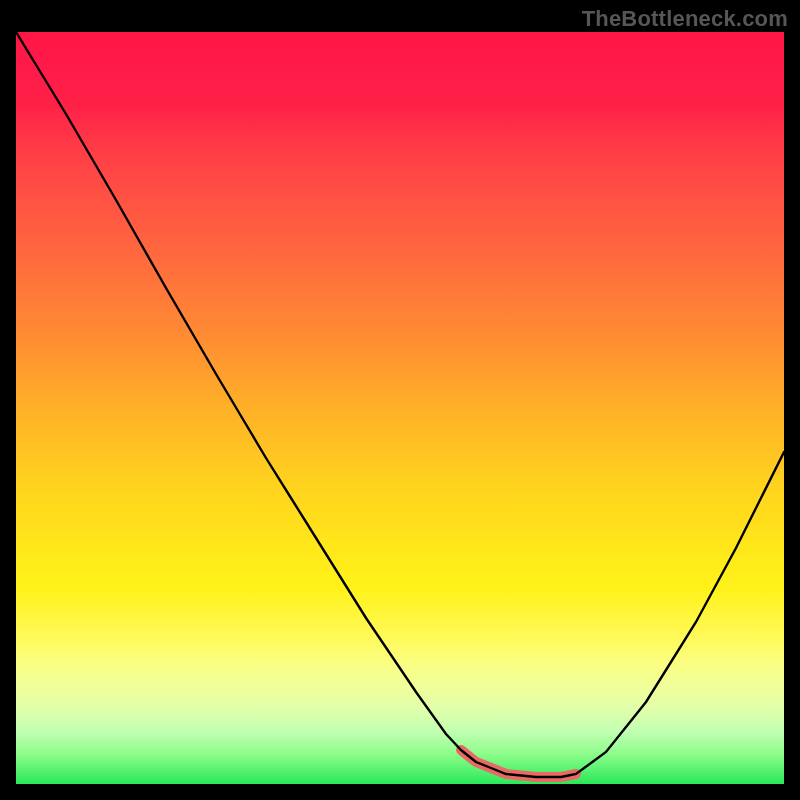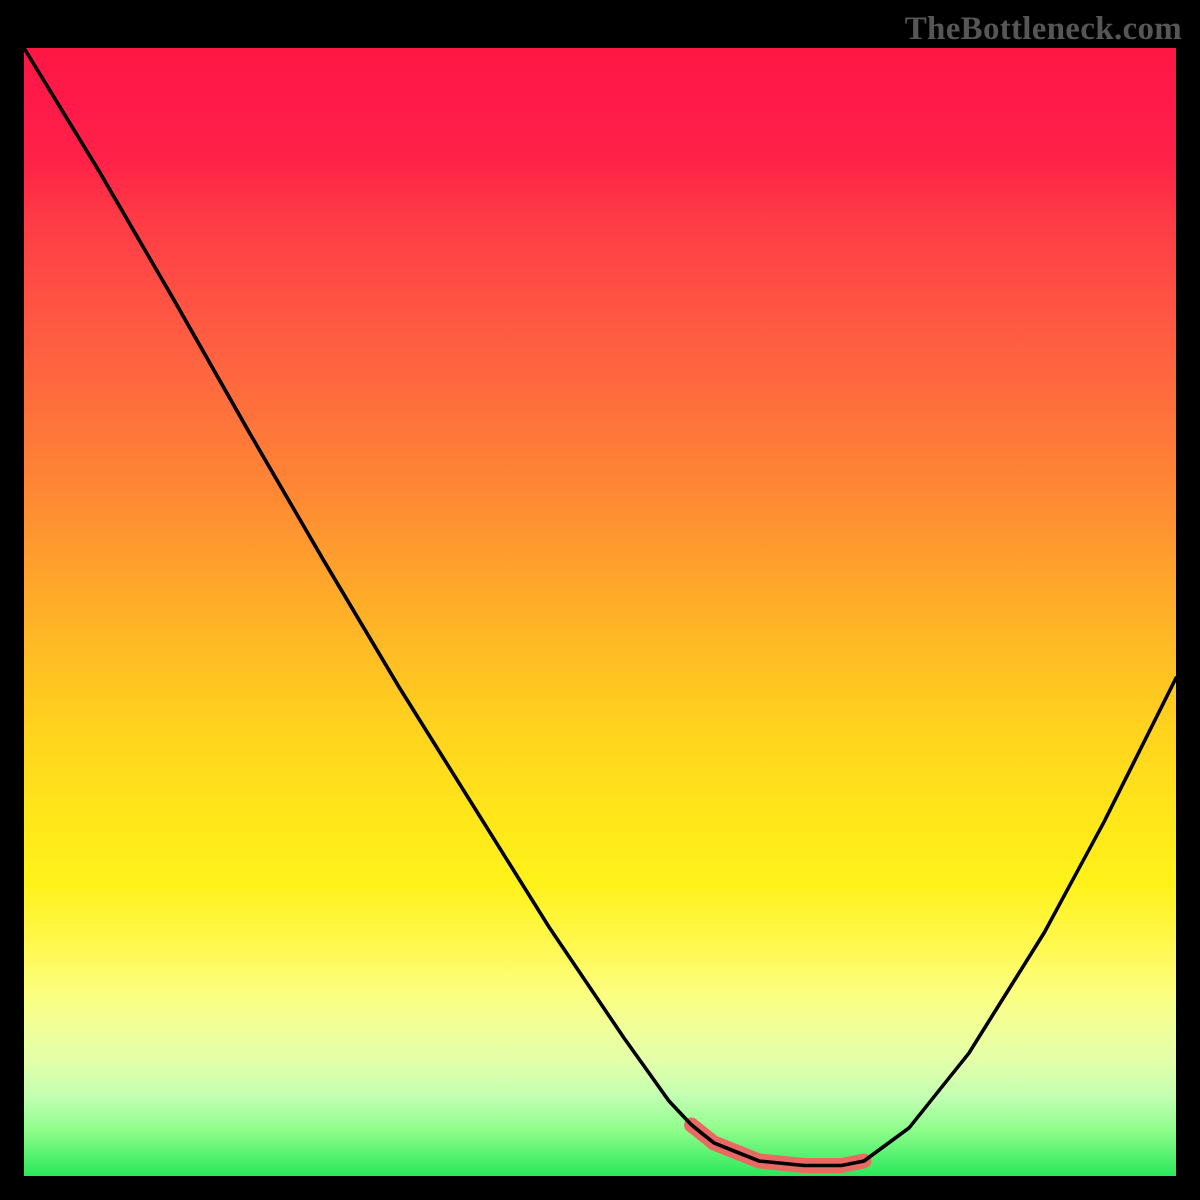--- a/index.html
+++ b/index.html
@@ -7,21 +7,21 @@
   .stage {
     position: relative;
     width: 800px;
     height: 800px;
     background: #000;
   }
   .watermark {
     position: absolute;
     top: 6px;
     right: 12px;
-    font-family: Liberation Serif, serif;
+    font-family: Liberation Sans, sans-serif;
     font-size: 22px;
     font-weight: 600;
     color: #565656;
     letter-spacing: 0.2px;
     z-index: 20;
   }
   .plot {
     position: absolute;
     left: 16px;
     top: 32px;

